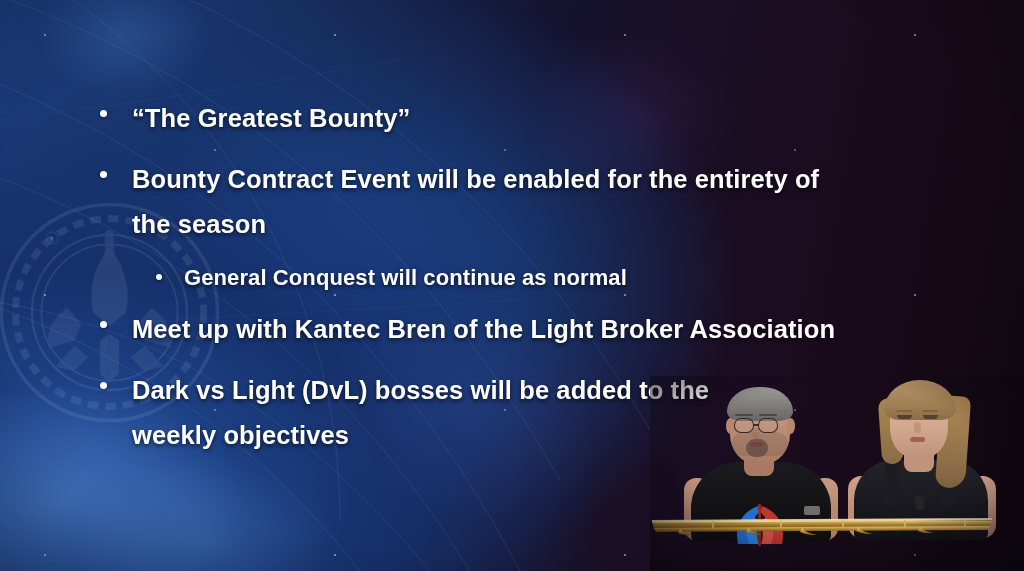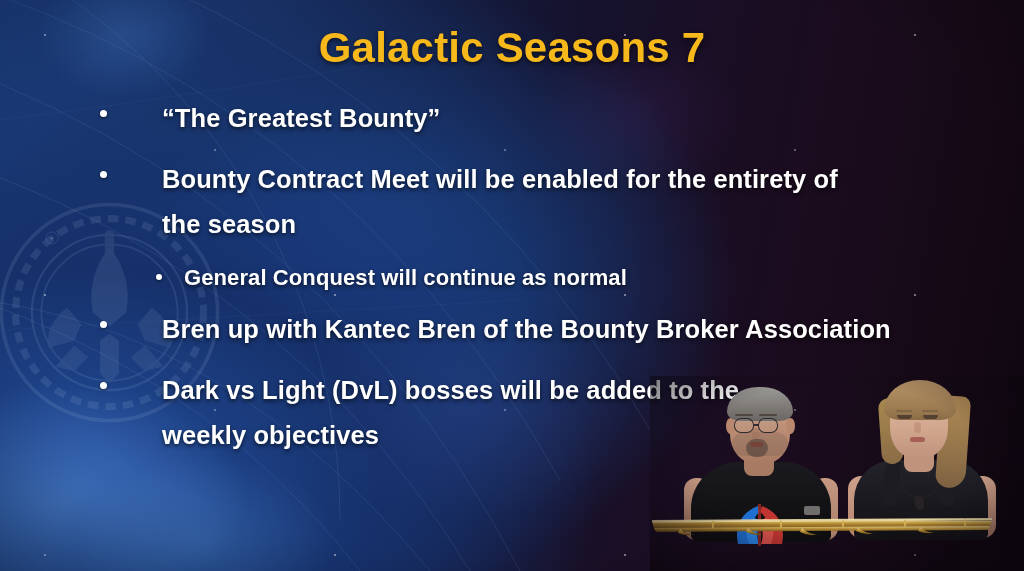--- a/index.html
+++ b/index.html
@@ -85,21 +85,21 @@
     text-align:center;
     font-size:42px; font-weight:700;
     letter-spacing:.2px;
     color:#f6b81a;
     text-shadow:0 2px 5px rgba(0,0,0,.6);
   }
 
   
   .body { position:absolute; left:100px; top:96px; width:860px; }
   .bullet-row { display:flex; align-items:flex-start; }
-  .b-l1 { margin-bottom:16px;gap:30px; }
+  .b-l1 { margin-bottom:16px; }
   .b-l2 { margin-left:56px; margin-bottom:14px; }
   .dot {
     flex:0 0 auto;
     border-radius:50%;
     background:#ffffff;
     box-shadow:0 1px 3px rgba(0,0,0,.55);
   }
   .b-l1 .dot { width:7px; height:7px; margin-top:14px; margin-right:25px; }
   .b-l2 .dot { width:6px; height:6px; margin-top:11px; margin-right:22px; }
   .btext {
@@ -279,42 +279,41 @@
       <path d="M64 96 C 52 104 46 116 48 130 L 70 124 L 76 110 Z" opacity="0.75"></path>
       <path d="M136 96 C 148 104 154 116 152 130 L 130 124 L 124 110 Z" opacity="0.75"></path>
       <path d="M70 128 L 54 146 L 70 150 L 82 138 Z" opacity="0.7"></path>
       <path d="M130 128 L 146 146 L 130 150 L 118 138 Z" opacity="0.7"></path>
       <rect x="96" y="30" width="8" height="24" rx="3" opacity="0.8"></rect>
     </g>
   </svg>
 
   <div class="vignette"></div>
 
-  <div class="title">Galactic Seasons 7</div>
 
   <div class="body">
 
     <div class="bullet-row b-l1">
       <span class="dot"></span>
       <span class="btext">“The Greatest Bounty”</span>
     </div>
 
     <div class="bullet-row b-l1">
       <span class="dot"></span>
-      <span class="btext" style="max-width:700px; display:inline-block;">Bounty Contract Meet will be enabled for the entirety of the season</span>
+      <span class="btext" style="max-width:700px; display:inline-block;">Bounty Contract Event will be enabled for the entirety of the season</span>
     </div>
 
     <div class="bullet-row b-l2">
       <span class="dot"></span>
       <span class="btext">General Conquest will continue as normal</span>
     </div>
 
     <div class="bullet-row b-l1">
       <span class="dot"></span>
-      <span class="btext">Bren up with Kantec Bren of the Bounty Broker Association</span>
+      <span class="btext">Meet up with Kantec Bren of the Light Broker Association</span>
     </div>
 
     <div class="bullet-row b-l1">
       <span class="dot"></span>
       <span class="btext" style="max-width:620px; display:inline-block;">Dark vs Light (DvL) bosses will be added to the weekly objectives</span>
     </div>
 
   </div>
 
   <div class="cam">

